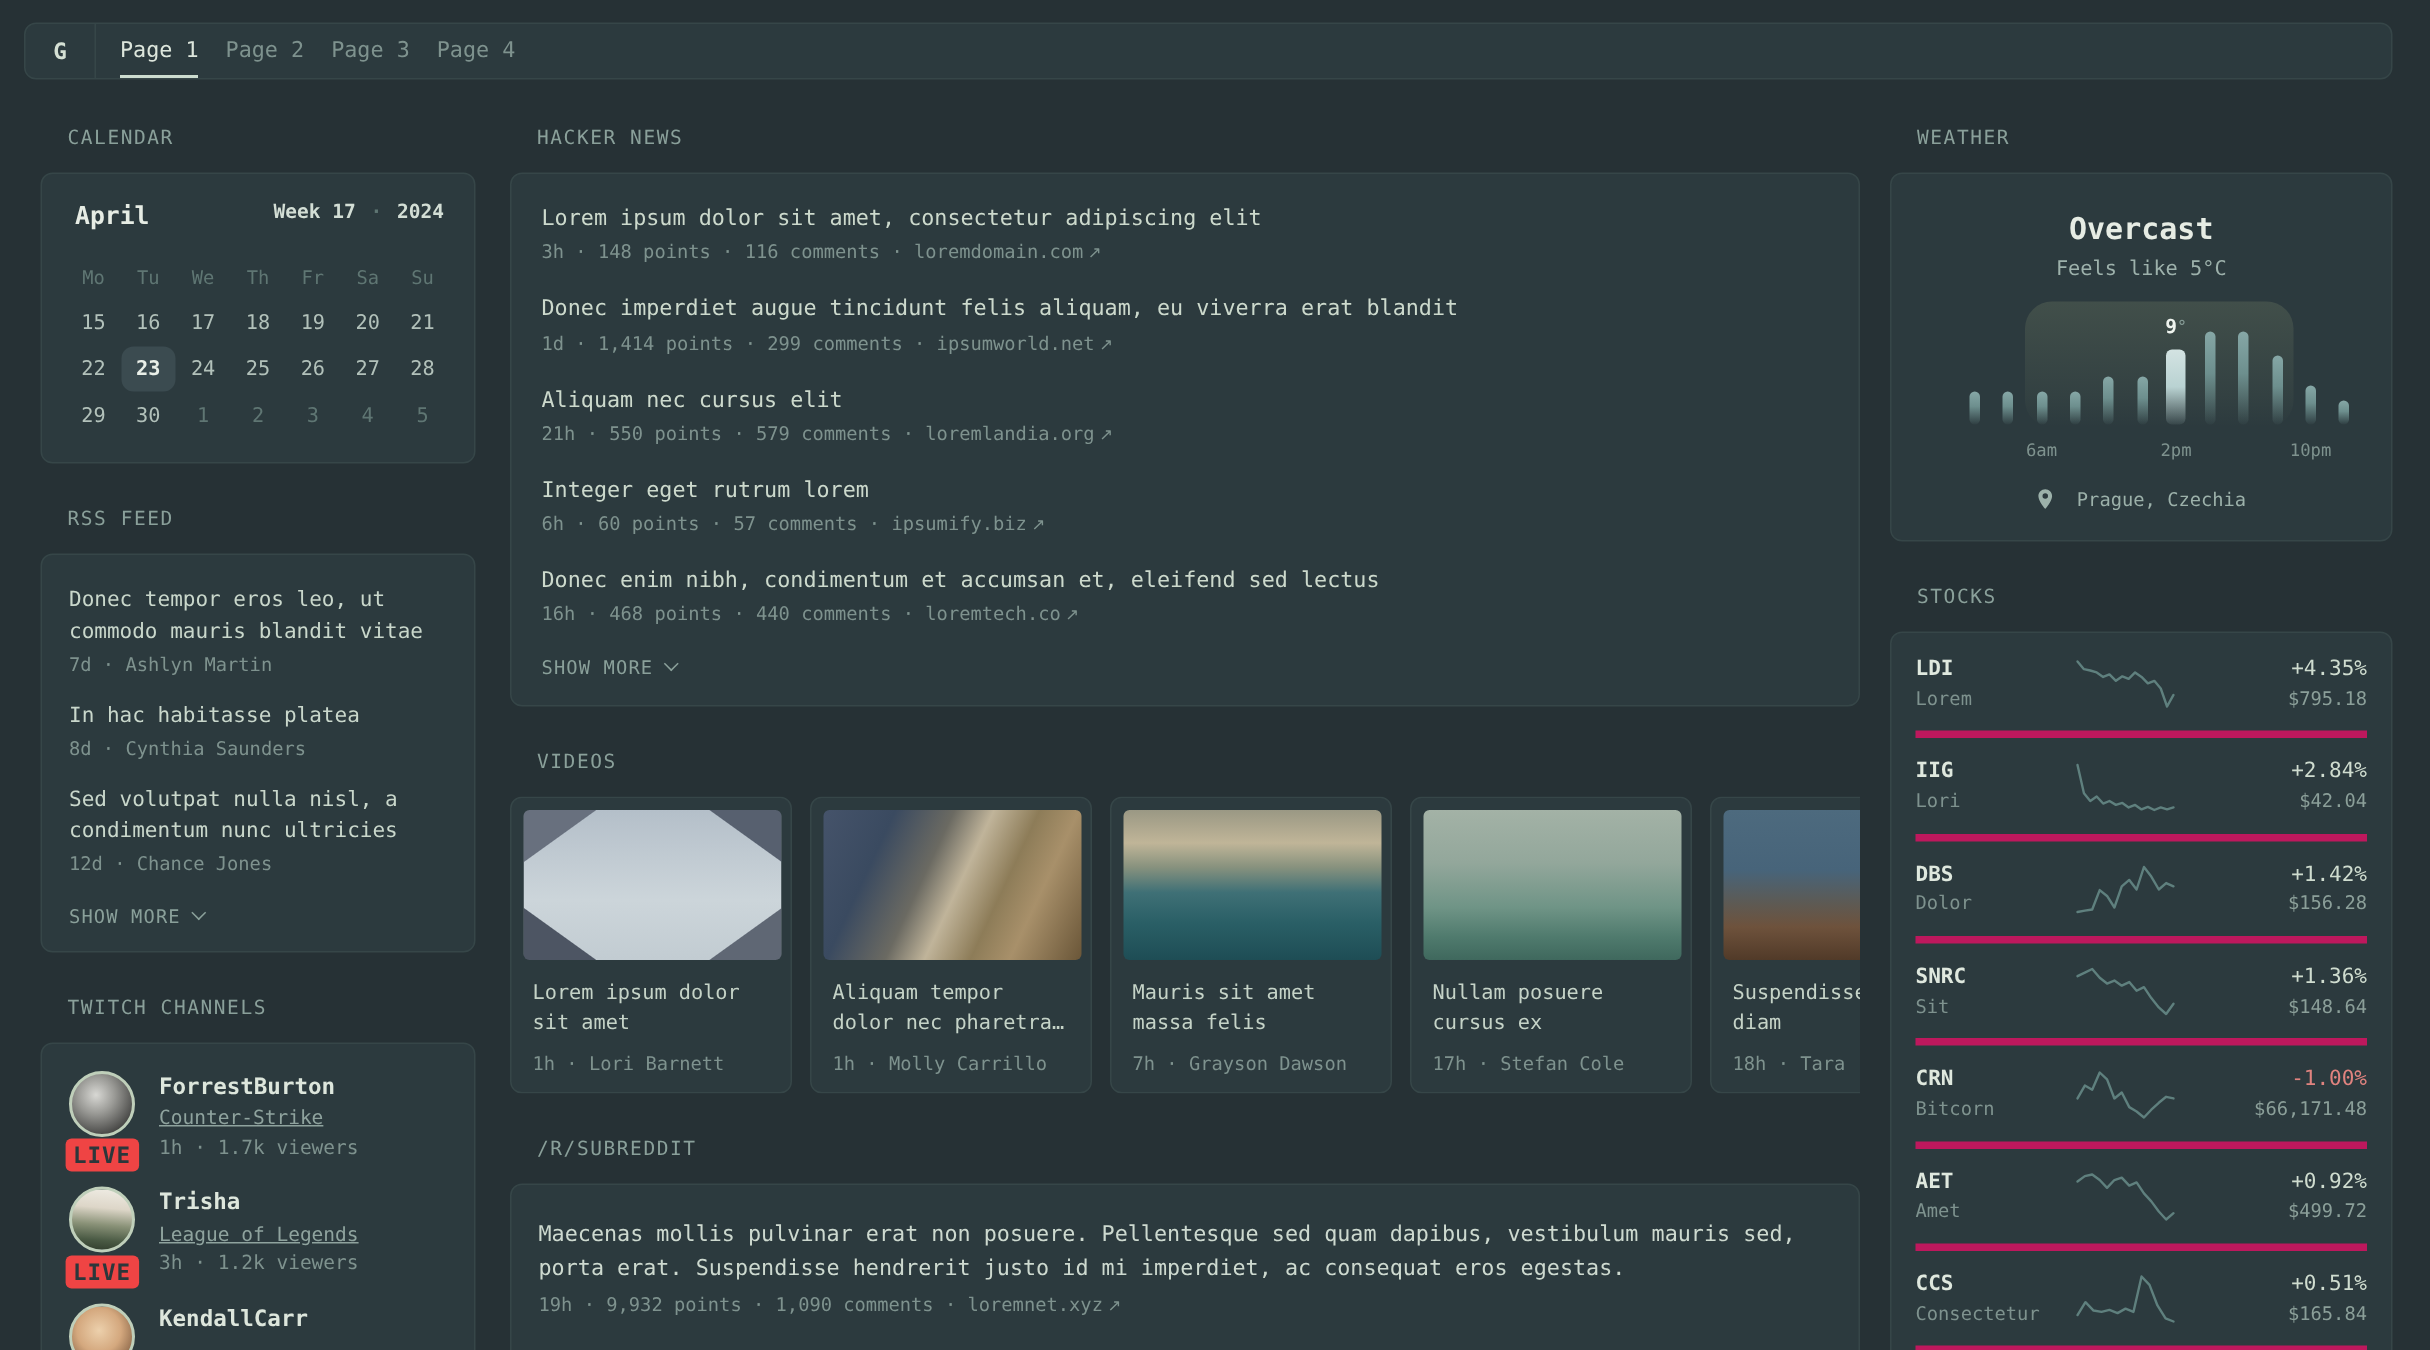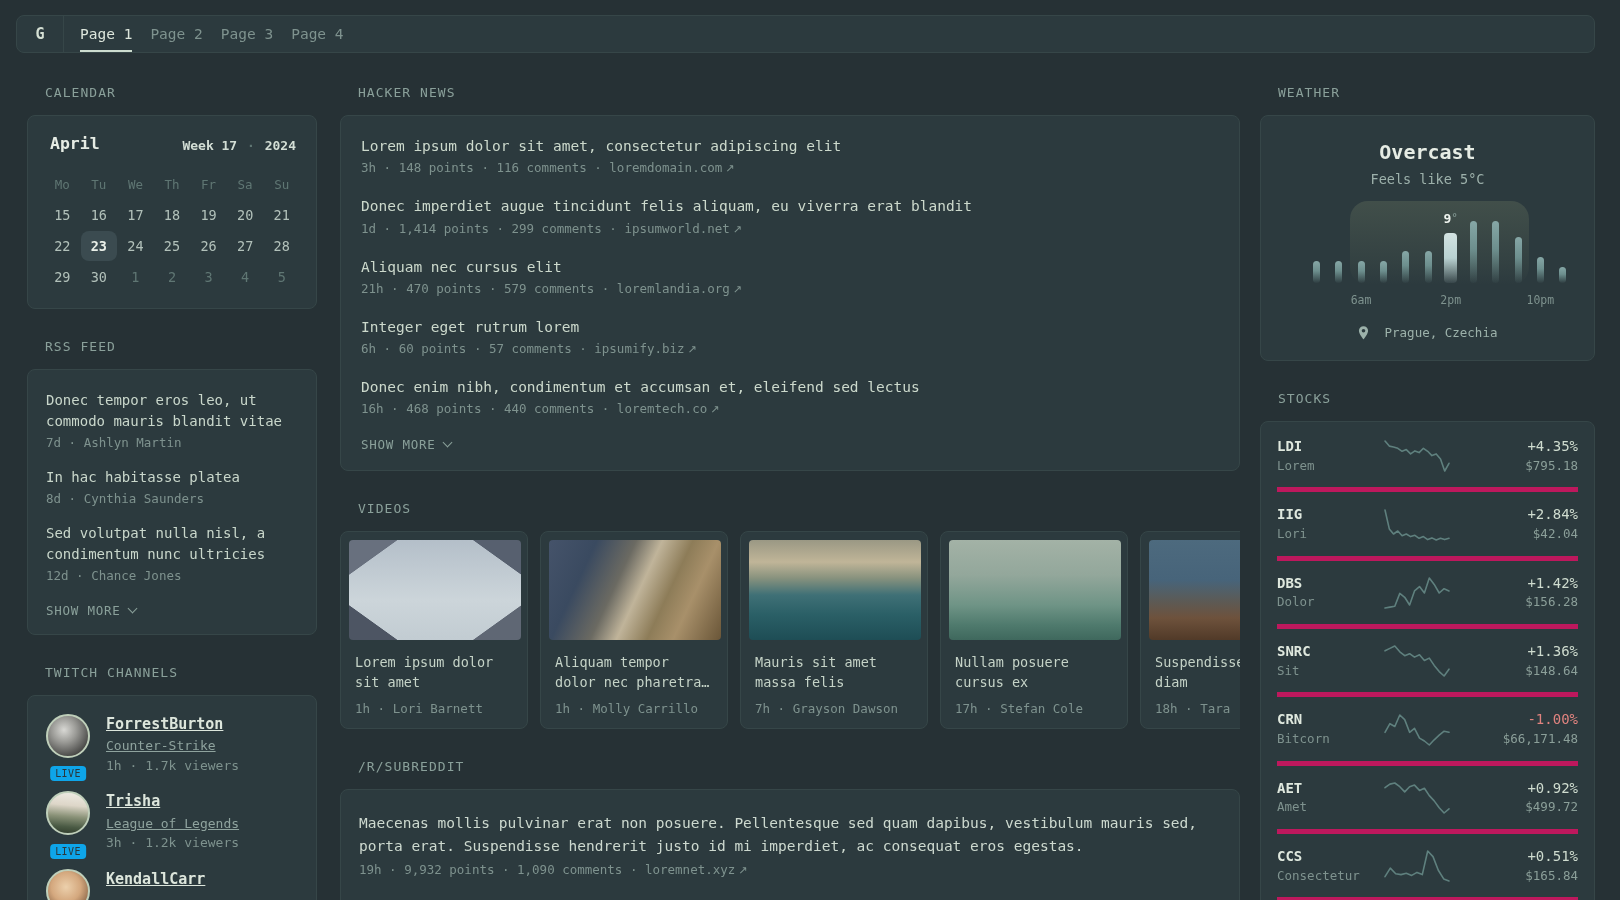--- a/index.html
+++ b/index.html
@@ -39,21 +39,21 @@
   section { margin-bottom:30px; }
   .sec-label {
     color:#8aa09a; font-size:13px; letter-spacing:0.08em;
     margin:0 0 15px 18px; white-space:nowrap;
   }
   .card {
     background:#2c3a3e; border:1px solid #364648; border-radius:8px;
   }
   
   .calendar-card { padding:16px; }
-  .cal-head { display:flex; justify-content:space-between; align-items:flex-end; padding:2px 4px 0 6px; }
+  .cal-head { display:flex; justify-content:space-between; align-items:flex-start; padding:2px 4px 0 6px; }
   .cal-month { color:#e6ece4; font-size:16.5px; font-weight:bold; }
   .cal-week { color:#d3ded5; font-size:13px; font-weight:bold; }
   .cal-week .dot { color:#5f7673; padding:0 2px; }
   .cal-grid {
     display:grid; grid-template-columns:repeat(7,1fr);
     margin-top:16px; row-gap:1px;
   }
   .cal-cell {
     height:30px; display:flex; align-items:center; justify-content:center;
     font-size:13.5px;
@@ -82,24 +82,24 @@
   .avatar-wrap { position:relative; width:44px; flex:0 0 44px; }
   .avatar {
     width:44px; height:44px; border-radius:50%;
     border:2px solid #bfcfba;
   }
   .av-1 { background:radial-gradient(circle at 40% 35%, #d8d8d4 0%, #9a9a96 35%, #4a4a48 75%, #2e2e2c 100%); }
   .av-2 { background:linear-gradient(185deg,#efece4 0%,#ddd6c8 32%,#8a9278 58%,#4a5a44 82%,#303c2c 100%); }
   .av-3 { background:radial-gradient(circle at 45% 40%, #ecd0ac 0%, #d4a87e 45%, #8a6648 80%, #5e442e 100%); }
   .live-badge {
     position:absolute; left:50%; transform:translateX(-50%); bottom:-7px;
-    background:#0ea5e9; color:#2b373b; font-size:10px; font-weight:normal;
+    background:#ef4444; color:#2b373b; font-size:15px; font-weight:bold;
     border-radius:4px; padding:2px 5px; letter-spacing:0.04em;
   }
-  .ch-name { color:#dde6dc; font-size:15px; font-weight:bold; line-height:1.35;text-decoration:underline; }
+  .ch-name { color:#dde6dc; font-size:15px; font-weight:bold; line-height:1.35; }
   .ch-game { color:#8fa39e; font-size:13px; margin-top:3px; line-height:1.35;text-decoration:underline; }
   .ch-meta { color:#7e928e; font-size:13px; margin-top:2px; line-height:1.35; }
   
   .hn-card { padding:20px 20px 18px 20px; }
   .hn-card .item { margin-bottom:21px; }
   .hn-card .item-title { font-size:14.5px; line-height:1.4; color:#ccd9cc; }
   .hn-card .item-meta { margin-top:4px; }
   .reddit-card { padding:22px 18px 18px 18px; }
   .reddit-text { color:#cdd9cf; font-size:14.5px; line-height:1.55; }
   .reddit-card .item-meta { margin-top:5px; }
@@ -302,21 +302,21 @@
         <div class="item">
           <a class="item-title">Lorem ipsum dolor sit amet, consectetur adipiscing elit</a>
           <div class="item-meta"><span>3h · 148 points · 116 comments · loremdomain.com</span><span class="ext-arrow">↗</span></div>
         </div>
         <div class="item">
           <a class="item-title">Donec imperdiet augue tincidunt felis aliquam, eu viverra erat blandit</a>
           <div class="item-meta"><span>1d · 1,414 points · 299 comments · ipsumworld.net</span><span class="ext-arrow">↗</span></div>
         </div>
         <div class="item">
           <a class="item-title">Aliquam nec cursus elit</a>
-          <div class="item-meta"><span>21h · 470 points · 579 comments · loremlandia.org</span><span class="ext-arrow">↗</span></div>
+          <div class="item-meta"><span>21h · 550 points · 579 comments · loremlandia.org</span><span class="ext-arrow">↗</span></div>
         </div>
         <div class="item">
           <a class="item-title">Integer eget rutrum lorem</a>
           <div class="item-meta"><span>6h · 60 points · 57 comments · ipsumify.biz</span><span class="ext-arrow">↗</span></div>
         </div>
         <div class="item">
           <a class="item-title">Donec enim nibh, condimentum et accumsan et, eleifend sed lectus</a>
           <div class="item-meta"><span>16h · 468 points · 440 comments · loremtech.co</span><span class="ext-arrow">↗</span></div>
         </div>
         <div class="show-more">

